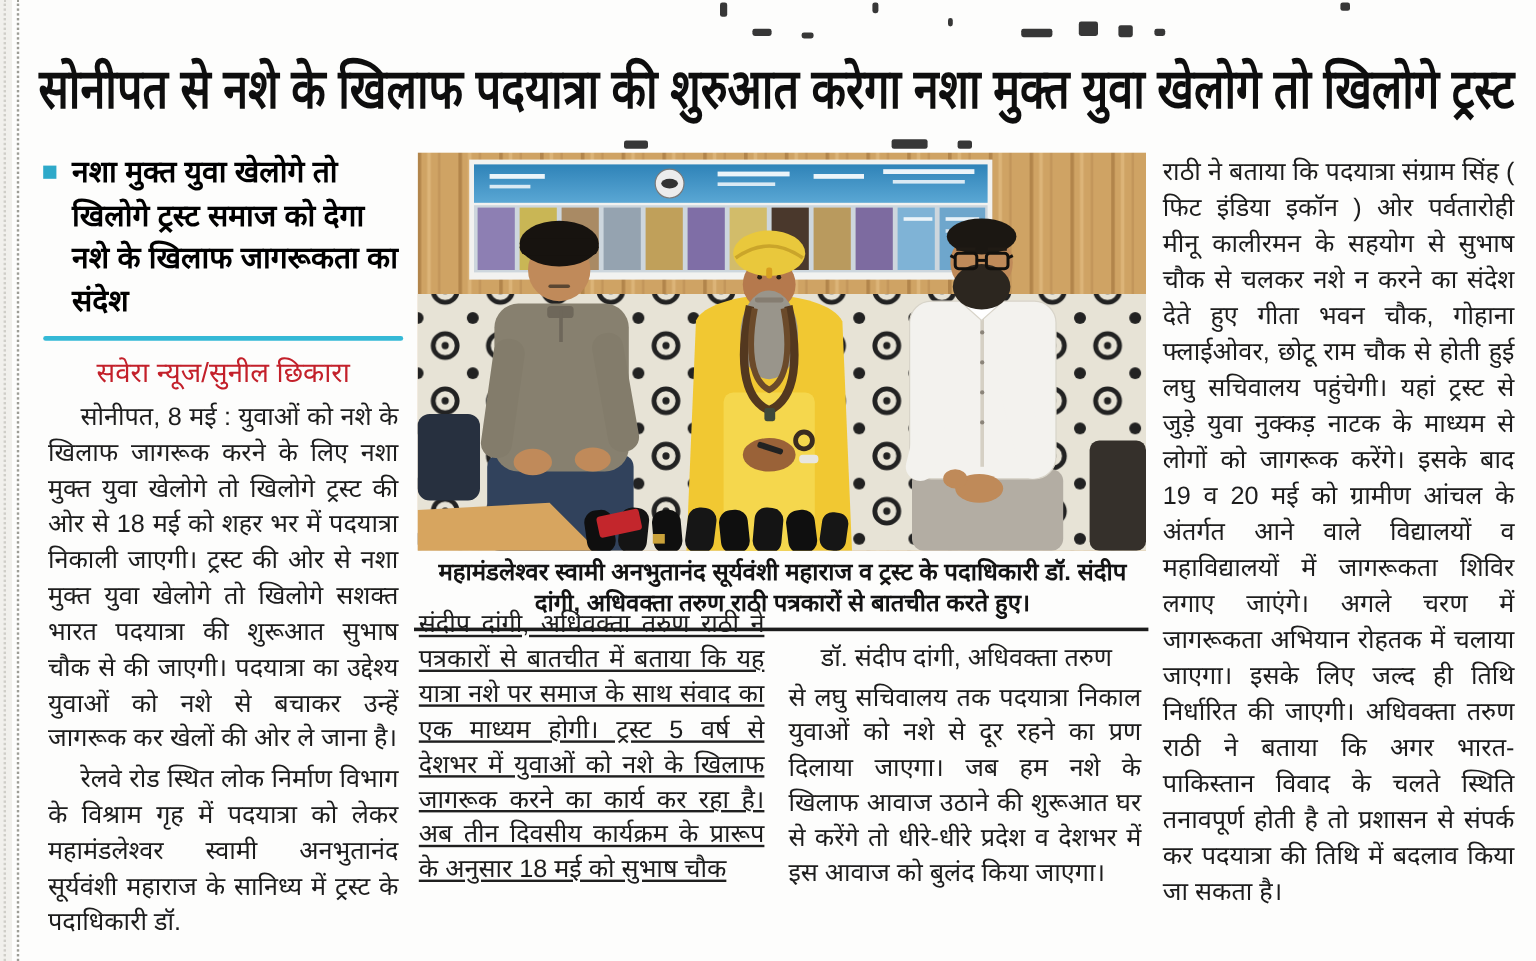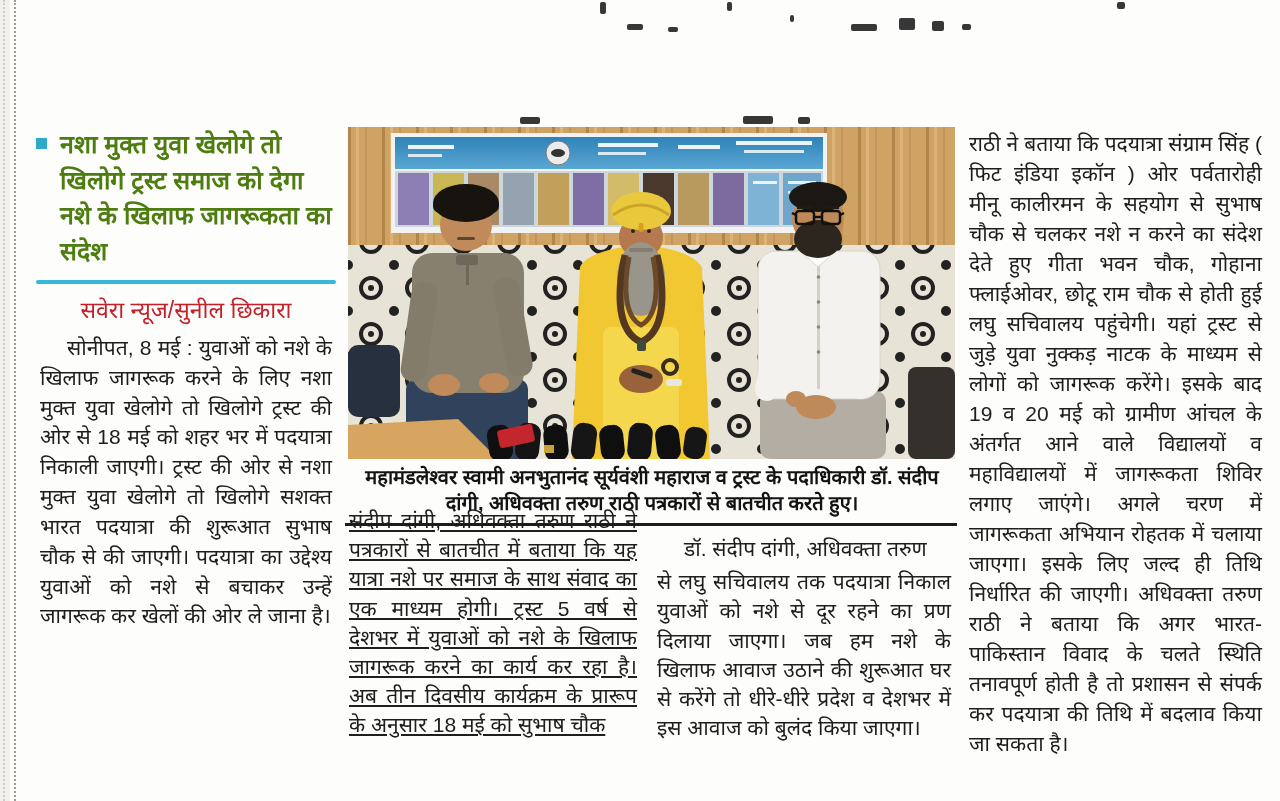--- a/index.html
+++ b/index.html
@@ -26,21 +26,21 @@
   .headline-wrap svg{display:block;}
   .headline-wrap text{
     font-family:"Liberation Sans","DejaVu Sans",sans-serif;
     font-weight:800;fill:#0e0e0e;
   }
 
   
   .col-left{position:absolute;left:36px;top:127px;width:300px;}
   .subhead-row{display:flex;align-items:flex-start;gap:13px;}
   .bullet-square{flex:0 0 auto;width:11px;height:11px;margin-top:11px;background:#2ea9c9;}
-  .subhead{font-size:25px;font-weight:700;line-height:1.42;color:#4d7c0f;}
+  .subhead{font-size:25px;font-weight:700;line-height:1.42;color:#000000;}
   .teal-rule{height:4px;background:#35b9d6;border-radius:2px;margin:11px 0 9px 0;}
   .byline{font-size:23px;font-weight:400;color:#c3202a;text-align:center;margin:2px 0 8px 0;}
   .body-par{font-size:21px;line-height:1.42;text-align:justify;text-align-last:left;margin:4px;color:#1d1d1d;}
   .body-par.indent{text-indent:27px;}
 
   
   .photo{position:absolute;left:348px;top:127px;width:607px;height:332px;}
   .photo svg{display:block;}
 
   
@@ -75,29 +75,35 @@
     <i style="left:851px;top:24px;width:26px;height:7px;"></i>
     <i style="left:899px;top:18px;width:16px;height:12px;"></i>
     <i style="left:932px;top:21px;width:12px;height:10px;"></i>
     <i style="left:962px;top:24px;width:9px;height:6px;"></i>
     <i style="left:1117px;top:2px;width:8px;height:7px;"></i>
     <i style="left:520px;top:117px;width:20px;height:7px;"></i>
     <i style="left:743px;top:116px;width:30px;height:8px;"></i>
     <i style="left:798px;top:117px;width:12px;height:7px;"></i>
   </div>
 
+  <div class="headline-wrap">
+    <svg width="1236" height="74" viewBox="0 0 1236 74">
+      <text x="0" y="56" font-size="46" textLength="1230" lengthAdjust="spacingAndGlyphs">सोनीपत से नशे के खिलाफ पदयात्रा की शुरुआत करेगा नशा मुक्त युवा खेलोगे तो खिलोगे ट्रस्ट</text>
+    </svg>
+  </div>
 
   <div class="col-left">
     <div class="subhead-row">
       <span class="bullet-square"></span>
       <div class="subhead">नशा मुक्त युवा खेलोगे तो खिलोगे ट्रस्ट समाज को देगा नशे के खिलाफ जागरूकता का संदेश</div>
     </div>
     <div class="teal-rule"></div>
     <div class="byline">सवेरा न्यूज/सुनील छिकारा</div>
     <p class="body-par indent">सोनीपत, 8 मई : युवाओं को नशे के खिलाफ जागरूक करने के लिए नशा मुक्त युवा खेलोगे तो खिलोगे ट्रस्ट की ओर से 18 मई को शहर भर में पदयात्रा निकाली जाएगी। ट्रस्ट की ओर से नशा मुक्त युवा खेलोगे तो खिलोगे सशक्त भारत पदयात्रा की शुरूआत सुभाष चौक से की जाएगी। पदयात्रा का उद्देश्य युवाओं को नशे से बचाकर उन्हें जागरूक कर खेलों की ओर ले जाना है।</p>
+    <p class="body-par indent">रेलवे रोड स्थित लोक निर्माण विभाग के विश्राम गृह में पदयात्रा को लेकर महामंडलेश्वर स्वामी अनभुतानंद सूर्यवंशी महाराज के सानिध्य में ट्रस्ट के पदाधिकारी डॉ.</p>
   </div>
 
   <div class="photo">
     <svg width="607" height="332" viewBox="0 0 607 332">
       <defs>
         <pattern id="wood" width="34" height="332" patternUnits="userSpaceOnUse">
           <rect width="34" height="332" fill="#cfa364"></rect>
           <rect x="0" width="3" height="332" fill="#b2854b"></rect>
           <rect x="17" width="2" height="332" fill="#c2955a"></rect>
           <rect x="8" width="3" height="332" fill="#dcb478"></rect>

